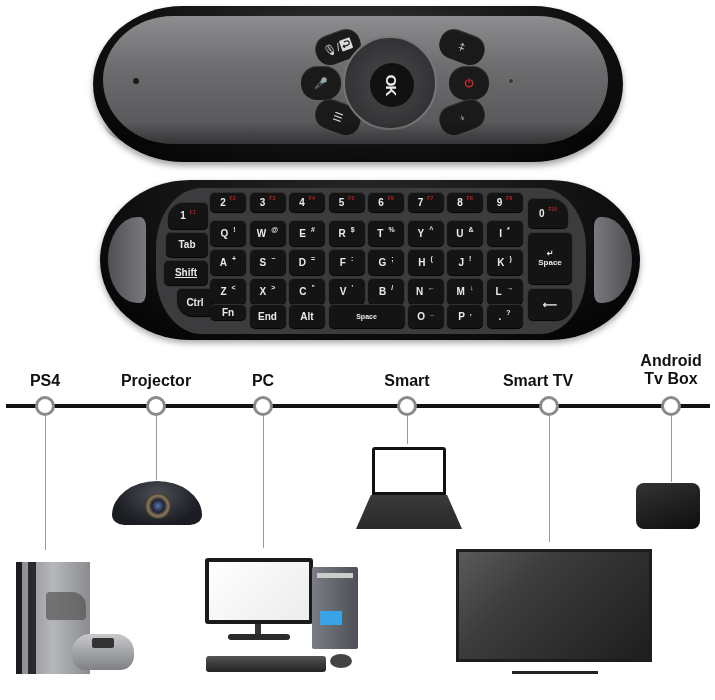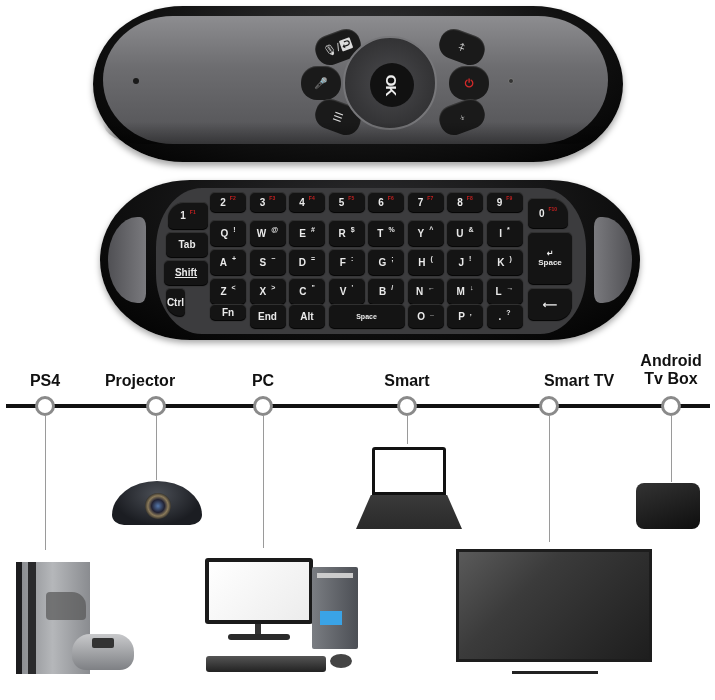--- a/index.html
+++ b/index.html
@@ -265,21 +265,21 @@
         <span class="sub">(</span>
       </div>
       <div class="key" style="left: 347px; top: 69px; width: 36px; height: 26px;">
         <span>J</span>
         <span class="sub">!</span>
       </div>
       <div class="key" style="left: 386.5px; top: 69px; width: 36px; height: 26px;">
         <span>K</span>
         <span class="sub">)</span>
       </div>
-      <div class="key" style="left: 66px; top: 108px; width: 19px; height: 28px; border-radius: 5px 5px 5px 16px;">
+      <div class="key" style="left: 77px; top: 108px; width: 36px; height: 28px; border-radius: 5px 5px 5px 16px;">
         <span>Ctrl</span>
       </div>
       <div class="key" style="left: 110px; top: 98px; width: 36px; height: 26px;">
         <span>Z</span>
         <span class="sub">&lt;</span>
       </div>
       <div class="key" style="left: 149.5px; top: 98px; width: 36px; height: 26px;">
         <span>X</span>
         <span class="sub">&gt;</span>
       </div>
@@ -339,30 +339,30 @@
         <span>⟵</span>
       </div>
     </div>
 </div>
 
 <div class="timeline"></div>
 <div id="timeline-nodes">
     <div class="dev-label" style="left: 45px; top: 372px; white-space: pre;">PS4</div>
     <div class="node" style="left: 35px;"></div>
     <div class="vline" style="left: 45px; height: 134px;"></div>
-    <div class="dev-label" style="left: 140px; top: 372px; white-space: pre;">Projector</div>
+    <div class="dev-label" style="left: 156px; top: 372px; white-space: pre;">Projector</div>
     <div class="node" style="left: 146px;"></div>
     <div class="vline" style="left: 156px; height: 64px;"></div>
     <div class="dev-label" style="left: 263px; top: 372px; white-space: pre;">PC</div>
     <div class="node" style="left: 253px;"></div>
     <div class="vline" style="left: 263px; height: 132px;"></div>
     <div class="dev-label" style="left: 407px; top: 372px; white-space: pre;">Smart</div>
     <div class="node" style="left: 397px;"></div>
     <div class="vline" style="left: 407px; height: 28px;"></div>
-    <div class="dev-label" style="left: 579px; top: 372px; white-space: pre;">Smart TV</div>
+    <div class="dev-label" style="left: 538px; top: 372px; white-space: pre;">Smart TV</div>
     <div class="node" style="left: 539px;"></div>
     <div class="vline" style="left: 549px; height: 126px;"></div>
     <div class="dev-label" style="left: 671px; top: 352px; white-space: pre;">Android
 Tv Box</div>
     <div class="node" style="left: 661px;"></div>
     <div class="vline" style="left: 671px; height: 66px;"></div>
   </div>
 
 <div class="dev ps4">
     <div class="stripe"></div>

